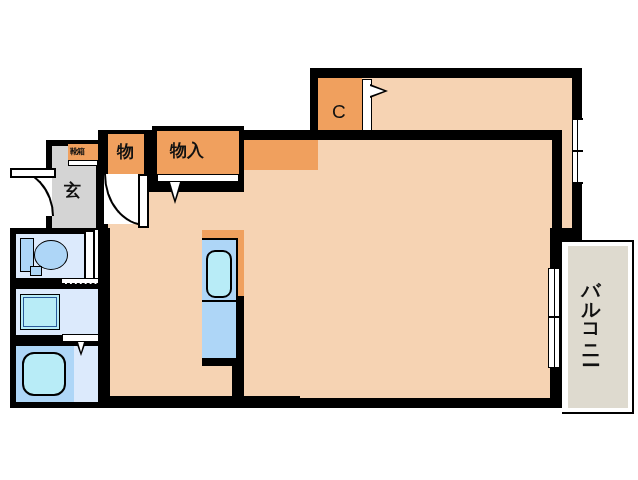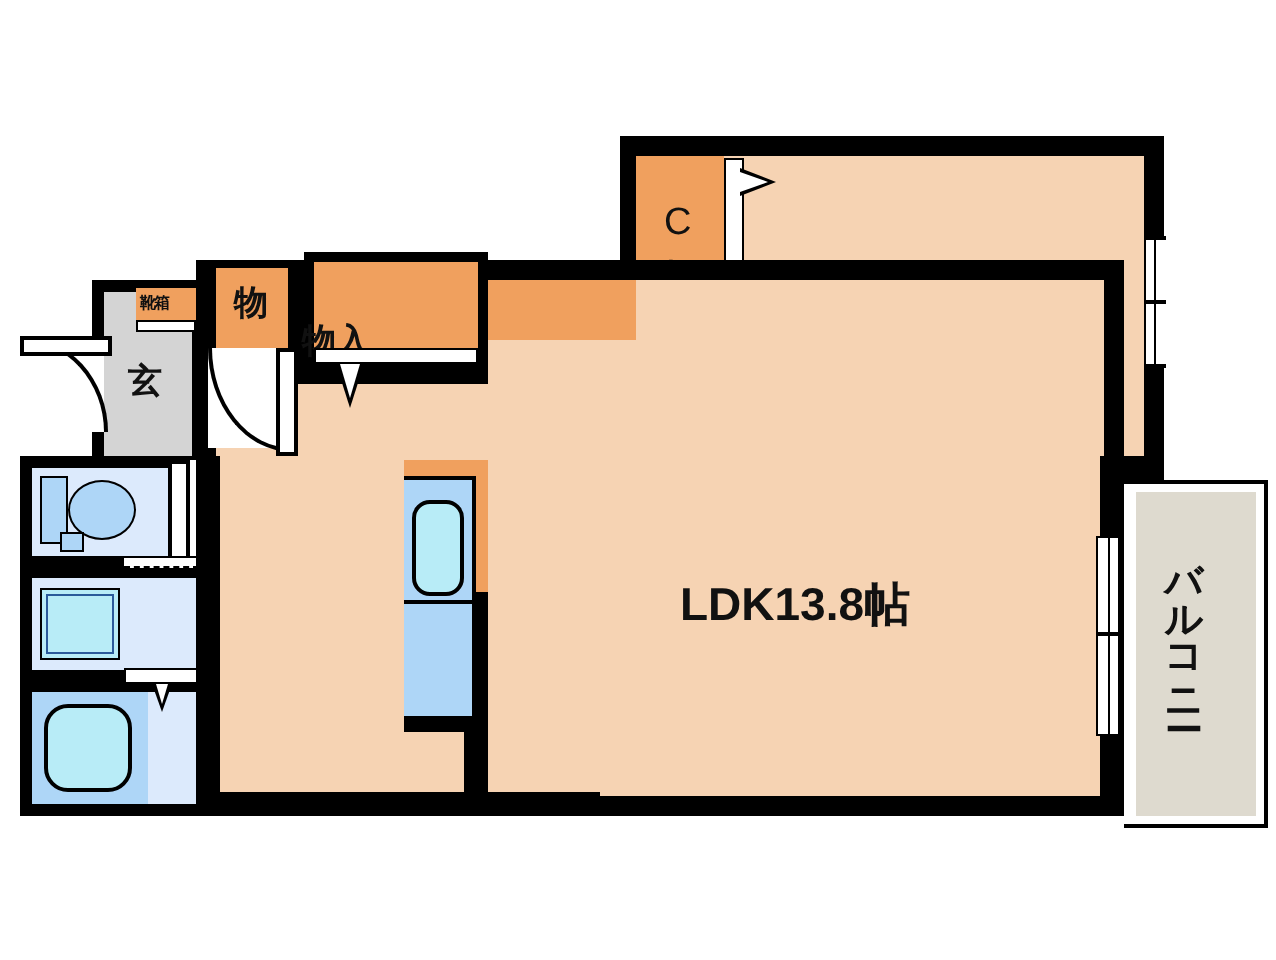--- a/index.html
+++ b/index.html
@@ -69,35 +69,34 @@
   <div class="abs" style="left:577px;top:118px;width:1px;height:66px;background:#000;"></div>
   <div class="abs" style="left:573px;top:150px;width:10px;height:2px;background:#000;"></div>
 
   <div class="abs white" style="left:362px;top:190px;width:52px;height:42px;"></div>
   <div class="arc arc-br" style="left:370px;top:190px;width:44px;height:42px;border-top:none;border-left:none;"></div>
   <div class="leaf" style="left:366px;top:190px;width:7px;height:42px;"></div>
 
   <div class="abs wall" style="left:98px;top:130px;width:464px;height:278px;"></div>
 
   <div class="abs floor" style="left:108px;top:140px;width:444px;height:258px;"></div>
-  <div class="lbl lbl-room" style="left:340px;top:291px;">LDK13.8帖</div>
 
   <div class="abs closet" style="left:238px;top:140px;width:80px;height:30px;"></div>
 
   <div class="abs wall" style="left:104px;top:130px;width:48px;height:62px;"></div>
   <div class="abs closet" style="left:108px;top:134px;width:36px;height:40px;"></div>
   <div class="lbl lbl-sm" style="left:117px;top:143px;">物</div>
 
   <div class="abs white" style="left:106px;top:174px;width:40px;height:8px;border:1px solid #000;"></div>
   <div class="tri" style="left:110px;top:182px;border-left:5px solid transparent;border-right:5px solid transparent;border-top:16px solid #000;"></div>
   <div class="tri" style="left:112px;top:182px;border-left:3px solid transparent;border-right:3px solid transparent;border-top:12px solid #fff;"></div>
 
   <div class="abs wall" style="left:152px;top:126px;width:92px;height:66px;"></div>
   <div class="abs closet" style="left:157px;top:131px;width:82px;height:43px;"></div>
-  <div class="lbl lbl-sm" style="left:151px;top:142px;margin-top:20px;">物入</div>
+  <div class="lbl lbl-sm" style="left:170px;top:142px;">物入</div>
   <div class="abs white" style="left:157px;top:174px;width:82px;height:8px;border:1px solid #000;"></div>
   <div class="tri" style="left:168px;top:182px;border-left:7px solid transparent;border-right:7px solid transparent;border-top:22px solid #000;"></div>
   <div class="tri" style="left:170px;top:182px;border-left:5px solid transparent;border-right:5px solid transparent;border-top:17px solid #fff;"></div>
 
   <div class="abs wall" style="left:46px;top:140px;width:58px;height:98px;"></div>
   <div class="abs genkan" style="left:52px;top:146px;width:44px;height:86px;"></div>
   <div class="lbl lbl-sm" style="left:64px;top:182px;">玄</div>
 
   <div class="abs closet" style="left:68px;top:144px;width:30px;height:16px;"></div>
   <div class="lbl lbl-tiny" style="left:70px;top:148px;">靴箱</div>

